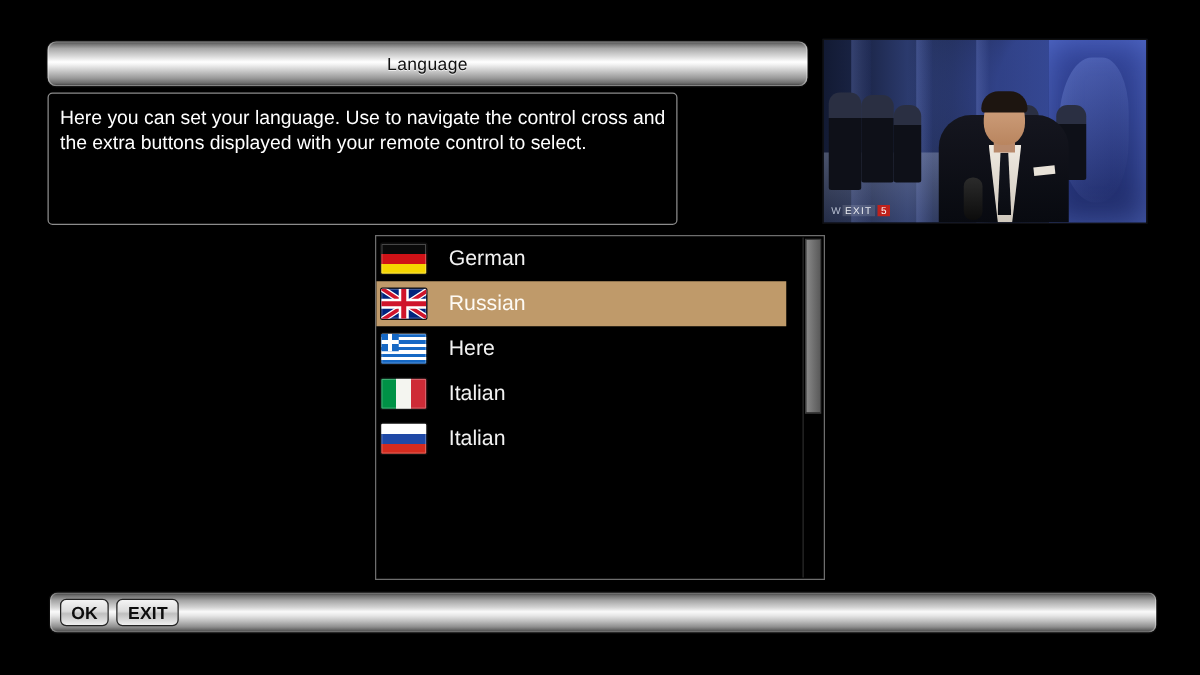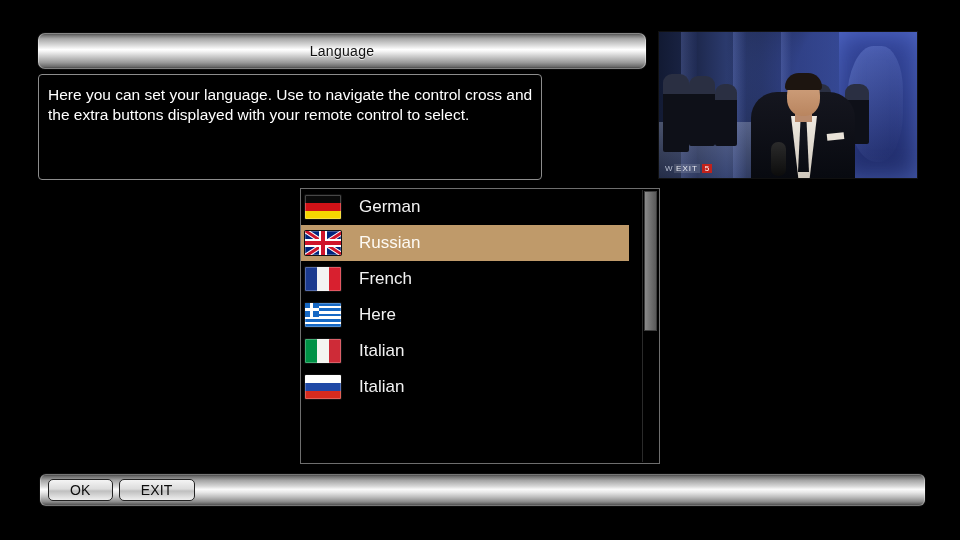--- a/index.html
+++ b/index.html
@@ -147,25 +147,25 @@
   .bottombar{
     position:absolute;left:40px;top:474px;width:885px;height:32px;border-radius:6px;
     background:linear-gradient(to bottom,
       #2f2f2f 0%, #6b6b6b 7%, #a5a5a5 20%, #d6d6d6 38%,
       #fafafa 48%, #e6e6e6 58%, #bdbdbd 72%, #8e8e8e 86%,
       #5d5d5d 95%, #2b2b2b 100%);
     box-shadow:0 0 0 1px #0b0b0b, inset 0 0 0 1px rgba(255,255,255,.3);
     display:flex;align-items:center;padding-left:8px;gap:6px;box-sizing:border-box;
   }
   .kbtn{
-    height:22px;min-width:38px;padding:0 21px;border-radius:5px;
+    height:22px;min-width:38px;padding:0 8px;border-radius:5px;
     background:linear-gradient(to bottom,#f4f4f4,#dcdcdc 45%,#bfbfbf 55%,#efefef);
     border:1px solid #232323;box-sizing:border-box;
     display:flex;align-items:center;justify-content:center;
-    font-size:14px;color:#0d0d0d;font-weight:normal;letter-spacing:.2px;
+    font-size:14px;color:#0d0d0d;font-weight:bold;letter-spacing:.2px;
   }
 </style>
 </head>
 <body>
 
 <div id="screen">
 
   <div class="titlebar">
     <span class="txt">Language</span>
   </div>
@@ -216,24 +216,20 @@
             <i class="d3"></i>
             <i class="d4"></i>
             <i class="cv"></i>
             <i class="ch"></i>
             <i class="cv2"></i>
             <i class="ch2"></i>
           </div>
           <span class="label">Russian</span>
         </div>
         <div class="row">
-          <div class="flag f-fr"></div>
-          <span class="label">French</span>
-        </div>
-        <div class="row">
           <div class="flag f-gr"></div>
           <span class="label">Here</span>
         </div>
         <div class="row">
           <div class="flag f-it"></div>
           <span class="label">Italian</span>
         </div>
         <div class="row">
           <div class="flag f-ru"></div>
           <span class="label">Italian</span>

